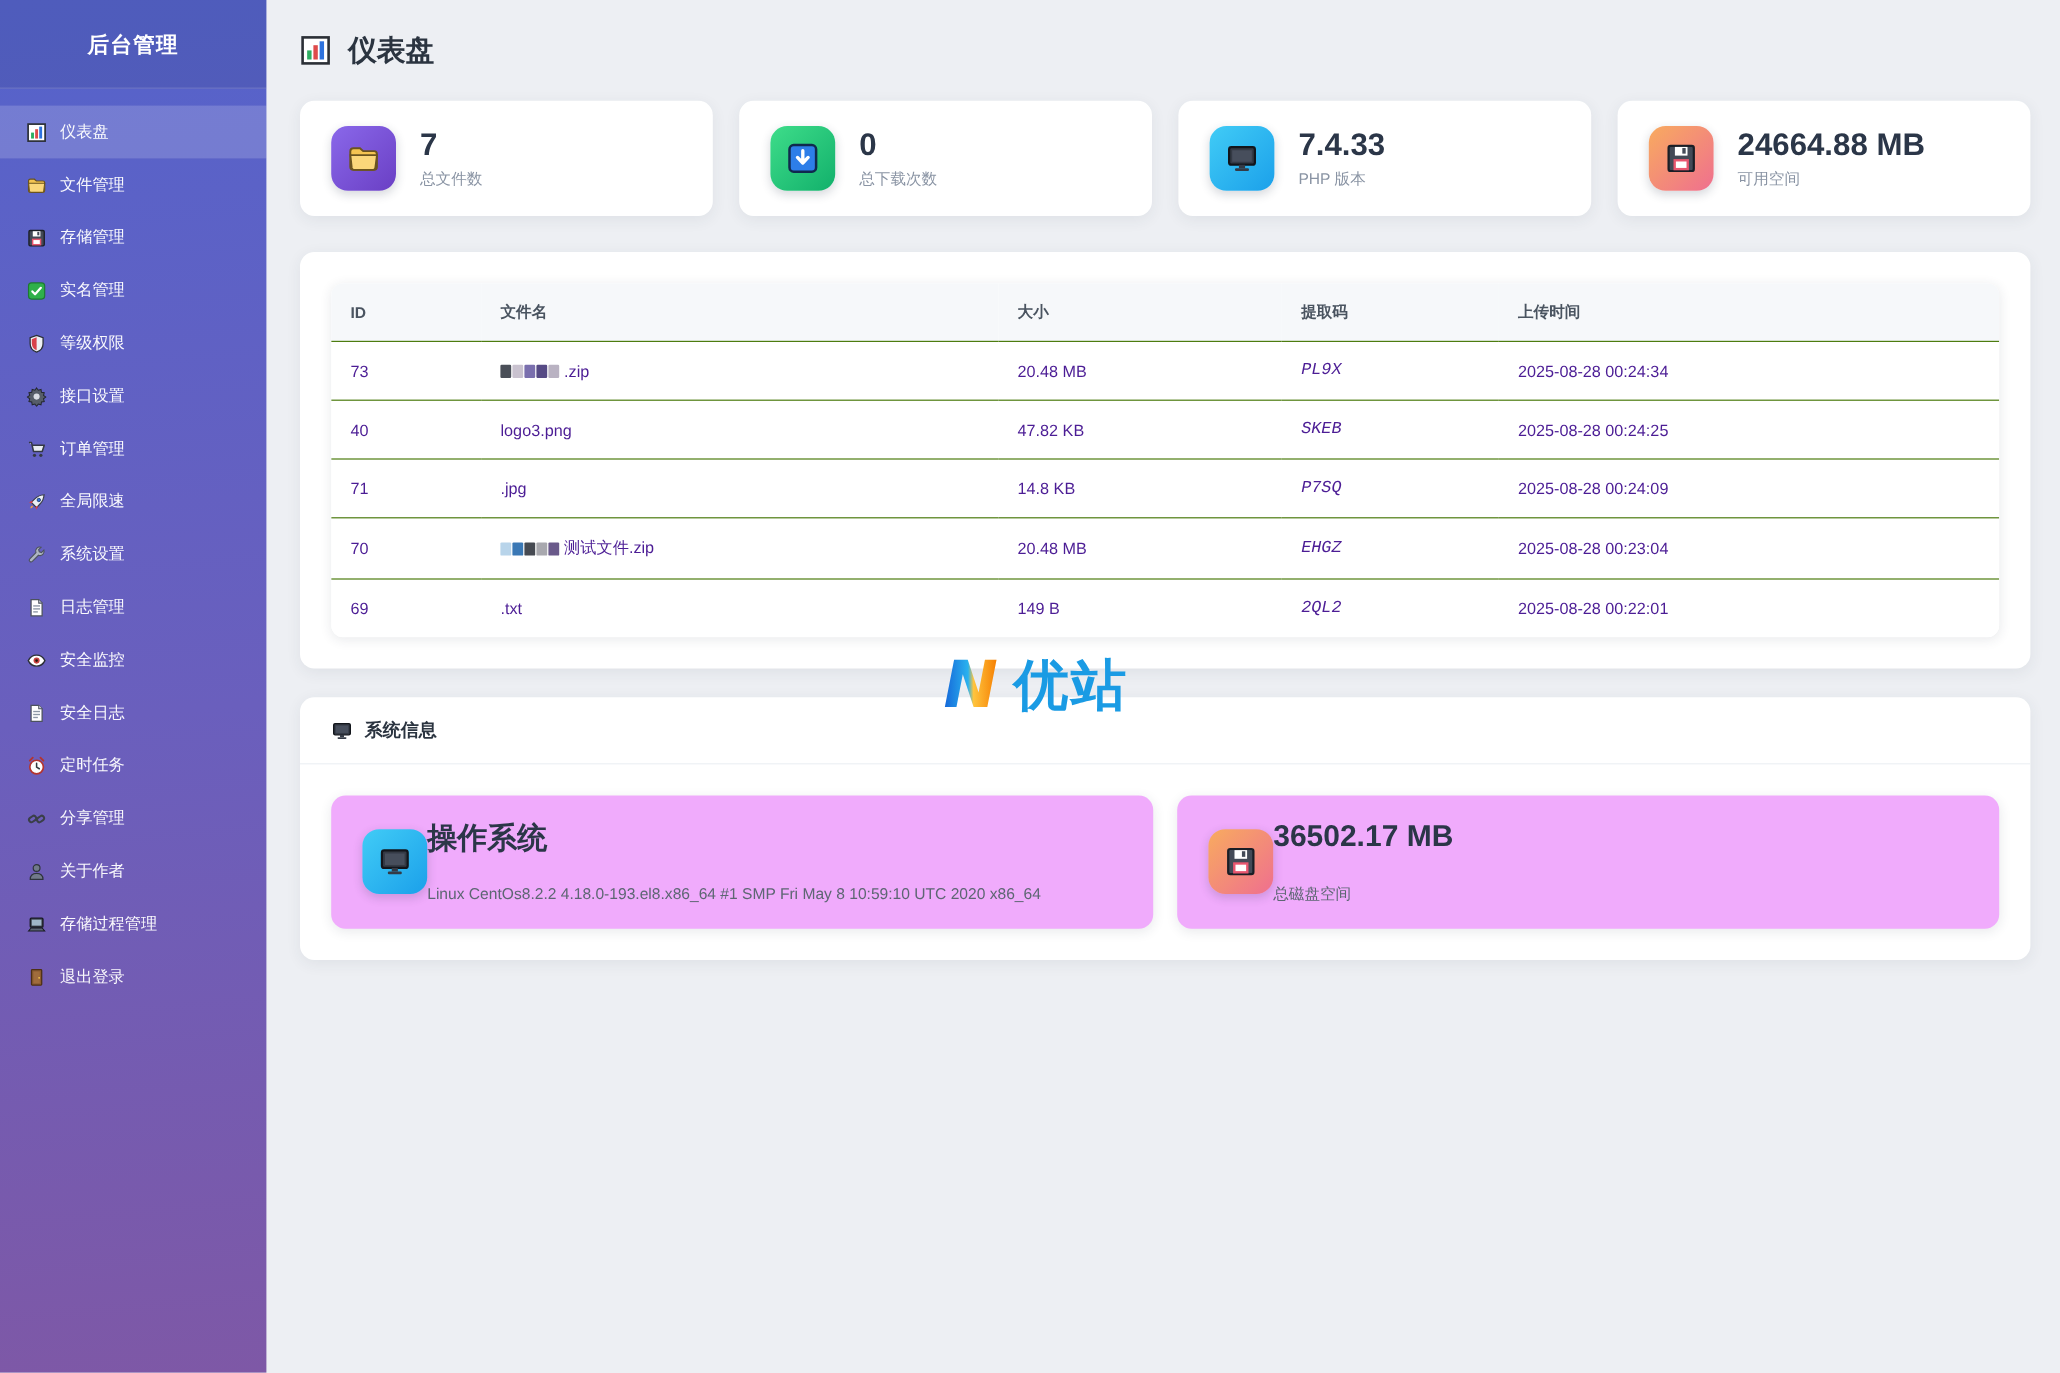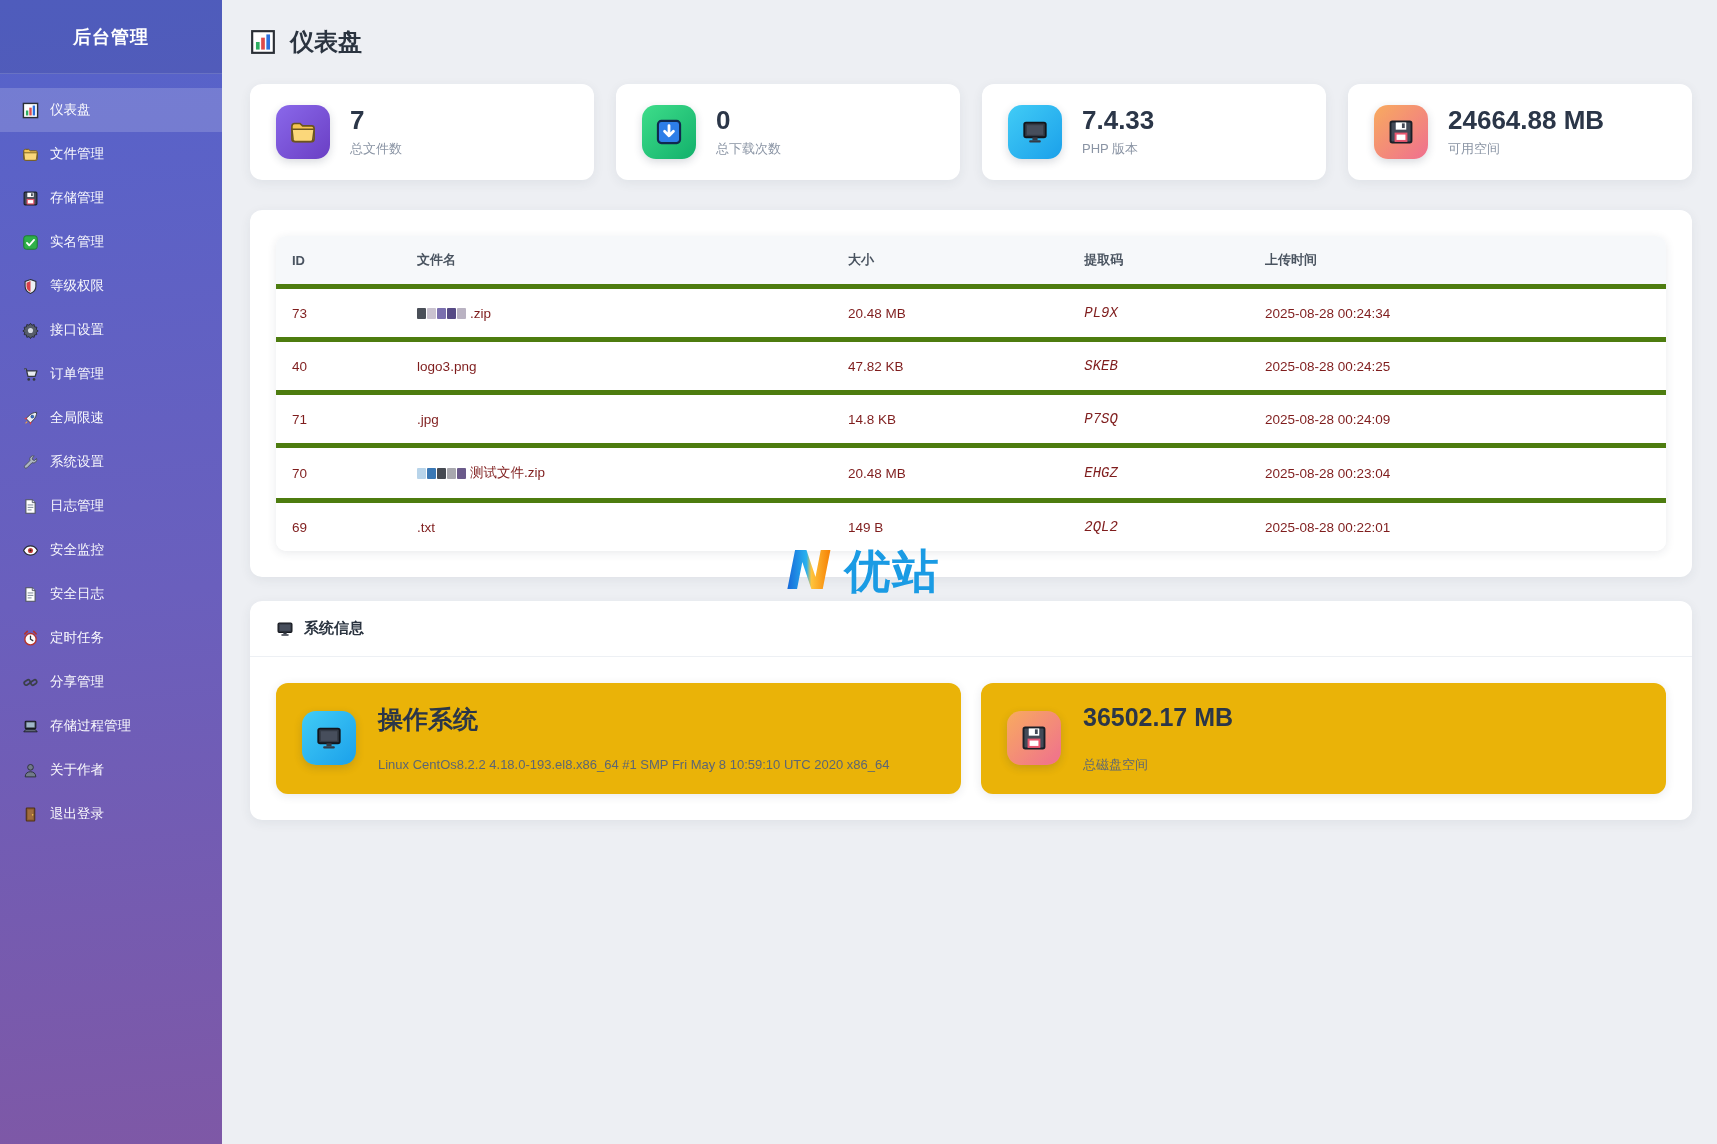--- a/index.html
+++ b/index.html
@@ -78,37 +78,37 @@
   .table-wrap {
     border-radius:10px; overflow:hidden; background:#fff;
     box-shadow:0 2px 10px rgba(40,52,70,0.10);
   }
   table { width:100%; border-collapse:collapse; }
   thead th {
     background:#f6f8fa; text-align:left; font-size:13px; font-weight:bold;
     color:#4a5460; padding:15px 16px;
   }
   tbody td {
-    font-size:13.5px; color:#7f1d1d; padding:16px;
-    border-top:5px solid #4d7c0f; background:#fff;
+    font-size:13.5px; color:#4c1d95; padding:16px;
+    border-top:1px solid #4d7c0f; background:#fff;
   }
   td.code { font-family:"Liberation Mono","DejaVu Sans Mono",monospace; font-size:14px;font-style:italic; }
   .col-id{width:9%;} .col-name{width:31%;} .col-size{width:17%;}
   .col-code{width:13%;} .col-time{width:30%;}
   .px {
     display:inline-block; width:9px; height:11px; margin-right:1px;
     vertical-align:middle; border-radius:1px;
   }
   .px:last-of-type { margin-right:4px; }
 
   
   .sys-grid { display:grid; grid-template-columns:1fr 1fr; gap:20px; }
   .sys-card {
-    background:#eab308; border-radius:12px; padding:20px 26px;
-    display:flex; align-items:center; gap:22px;
+    background:#f0abfc; border-radius:12px; padding:20px 26px;
+    display:flex; align-items:center; 
     box-shadow:0 2px 10px rgba(40,52,70,0.10);
   }
   .sys-title { font-size:25px; font-weight:bold; color:#2b3648; line-height:1.15; }
   .sys-sub { font-size:13px; color:#5d6673; margin-top:24px; }
 
   
   .watermark {
     position:absolute; left:50%; top:50%; transform:translate(-50%,-50%);
     display:flex; align-items:center; gap:4px; z-index:50;
     pointer-events:none;
@@ -265,35 +265,35 @@
                 <rect x="2.8" y="9.2" width="9" height="5.6" rx="2.8" transform="rotate(-35 7.3 12)"></rect>
                 <rect x="12.2" y="9.2" width="9" height="5.6" rx="2.8" transform="rotate(-35 16.7 12)"></rect>
               </g>
             </svg>
           </span>
           <span class="mi-label">分享管理</span>
         </div>
         <div class="menu-item">
           <span class="mi-icon">
             <svg viewBox="0 0 24 24">
+              <circle cx="12" cy="7.5" r="4" fill="#717a8a" stroke="#2e333c" stroke-width="1.4"></circle>
+              <path d="M4.5 21c0-5 3.3-7.2 7.5-7.2s7.5 2.2 7.5 7.2z" fill="#717a8a" stroke="#2e333c" stroke-width="1.4"></path>
+            </svg>
+          </span>
+          <span class="mi-label">关于作者</span>
+        </div>
+        <div class="menu-item">
+          <span class="mi-icon">
+            <svg viewBox="0 0 24 24">
               <rect x="4.5" y="4.5" width="15" height="10.5" rx="1.2" fill="#3c424d" stroke="#171a20" stroke-width="1.5"></rect>
               <rect x="6.3" y="6.2" width="11.4" height="7" fill="#9fb6c8"></rect>
               <path d="M2.5 19.5l3-3.5h13l3 3.5z" fill="#5d6575" stroke="#171a20" stroke-width="1.2"></path>
             </svg>
           </span>
           <span class="mi-label">存储过程管理</span>
-        </div>
-        <div class="menu-item">
-          <span class="mi-icon">
-            <svg viewBox="0 0 24 24">
-              <circle cx="12" cy="7.5" r="4" fill="#717a8a" stroke="#2e333c" stroke-width="1.4"></circle>
-              <path d="M4.5 21c0-5 3.3-7.2 7.5-7.2s7.5 2.2 7.5 7.2z" fill="#717a8a" stroke="#2e333c" stroke-width="1.4"></path>
-            </svg>
-          </span>
-          <span class="mi-label">关于作者</span>
         </div>
         <div class="menu-item">
           <span class="mi-icon">
             <svg viewBox="0 0 24 24">
               <rect x="6" y="2.8" width="12" height="18.4" rx="1" fill="#8a5a30" stroke="#4e3014" stroke-width="1.5"></rect>
               <rect x="8.2" y="5" width="7.6" height="14" fill="#a06c3c"></rect>
               <circle cx="15" cy="12.5" r="1.1" fill="#f0c24c"></circle>
             </svg>
           </span>
           <span class="mi-label">退出登录</span>

